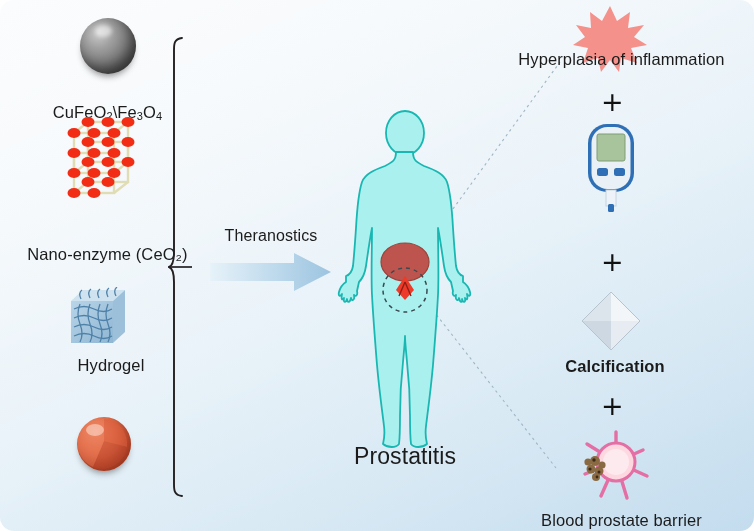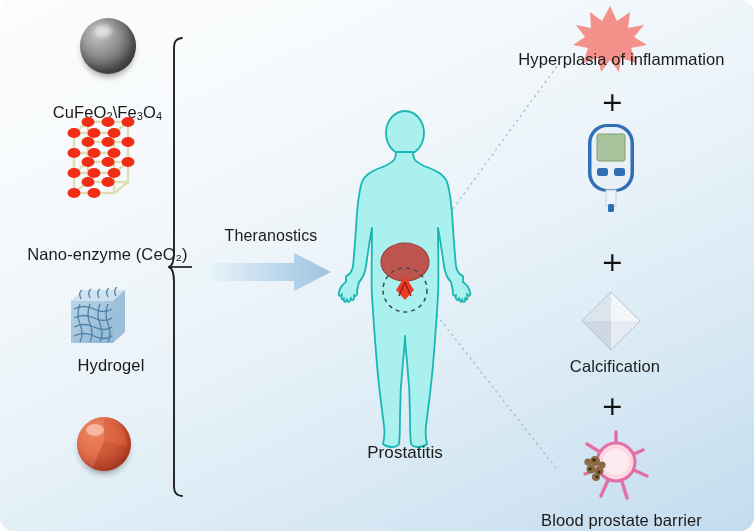--- a/index.html
+++ b/index.html
@@ -208,21 +208,21 @@
                C122,100 120,81 117,72 C114,64 105,60 94,56
                C86,52 83,50 83,42 Z"></path>
     </g>
 
     <ellipse cx="75" cy="152" rx="24" ry="19" fill="#c0443c" opacity=".9" stroke="#9c3028" stroke-width="1.2"></ellipse>
     <path d="M75,166 L66,180 L75,190 L84,180 Z" fill="#ee3a28"></path>
     <path d="M75,172 L69,186 M75,172 L81,186" stroke="#8f1f15" stroke-width="1.4" fill="none"></path>
     <circle cx="75" cy="180" r="22" fill="none" stroke="#3a4a50" stroke-width="1.5" stroke-dasharray="4 4"></circle>
   </svg>
 
-  <div class="lbl" style="left:325px;top:443px;width:160px;font-size:17px;">Prostatitis</div>
+  <div class="lbl" style="left:325px;top:443px;width:160px;font-size:23px;">Prostatitis</div>
 
   <svg class="icon burst" style="left:573px;top:6px;" viewBox="0 0 74 66">
     <polygon fill="#f5918b" points="37,0 44,15 57,6 55,22 71,19 61,31 74,39 58,42 64,57 48,52 46,66 37,54 28,66 25,52 10,57 15,42 0,39 12,31 3,19 18,22 17,6 29,15"></polygon>
   </svg>
   <div class="lbl" style="left:489px;top:50px;width:265px;">Hyperplasia of inflammation</div>
 
   <div class="plus" style="left:601px;top:88px;">+</div>
 
   <svg class="icon meter" style="left:583px;top:122px;" viewBox="0 0 56 92">
     <rect x="5" y="2" width="46" height="68" rx="19" fill="#2f6fb5"></rect>
@@ -236,21 +236,21 @@
 
   <div class="plus" style="left:601px;top:248px;">+</div>
 
   <svg class="icon octa" style="left:580px;top:290px;" viewBox="0 0 62 62">
     <polygon points="31,2 60,31 31,31" fill="#f3f6f9"></polygon>
     <polygon points="31,2 2,31 31,31" fill="#dde5ec"></polygon>
     <polygon points="2,31 31,60 31,31" fill="#cdd8e2"></polygon>
     <polygon points="60,31 31,60 31,31" fill="#e6ecf2"></polygon>
     <polygon points="31,2 60,31 31,60 2,31" fill="none" stroke="#b7c4d0" stroke-width="1"></polygon>
   </svg>
-  <div class="lbl" style="left:515px;top:357px;width:200px;">Calcification</div>
+  <div class="lbl" style="left:515px;top:357px;width:200px;font-weight:bold;">Calcification</div>
 
   <div class="plus" style="left:601px;top:392px;">+</div>
 
   <svg class="icon cell" style="left:575px;top:428px;" viewBox="0 0 76 74">
     <g stroke="#e46fa4" stroke-width="3.4" stroke-linecap="round">
       <line x1="41" y1="34" x2="41" y2="4"></line>
       <line x1="41" y1="34" x2="68" y2="22"></line>
       <line x1="41" y1="34" x2="72" y2="48"></line>
       <line x1="41" y1="34" x2="52" y2="70"></line>
       <line x1="41" y1="34" x2="26" y2="68"></line>

